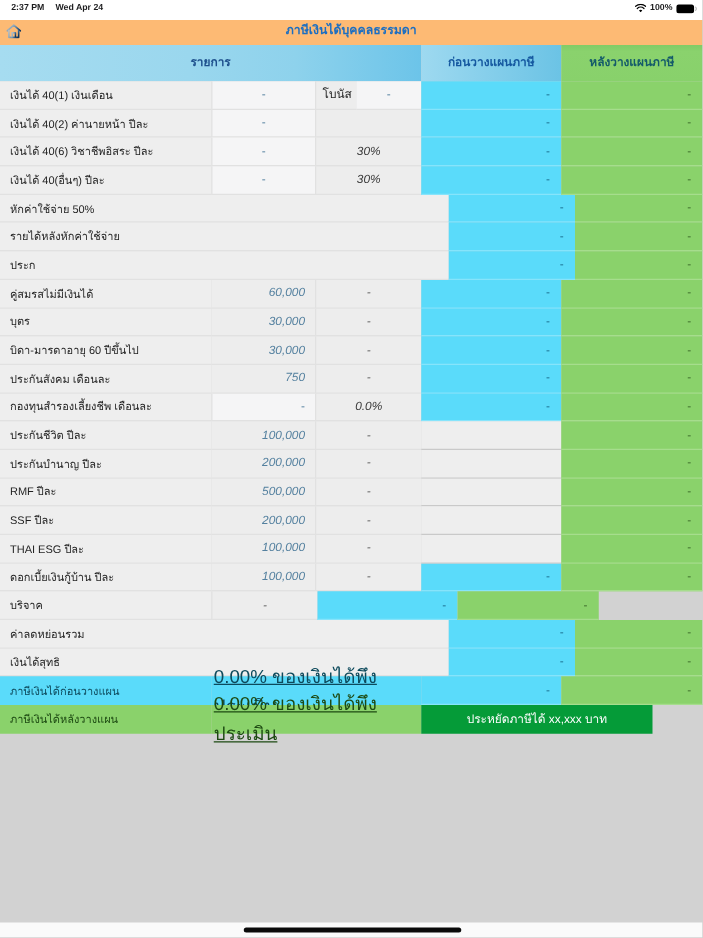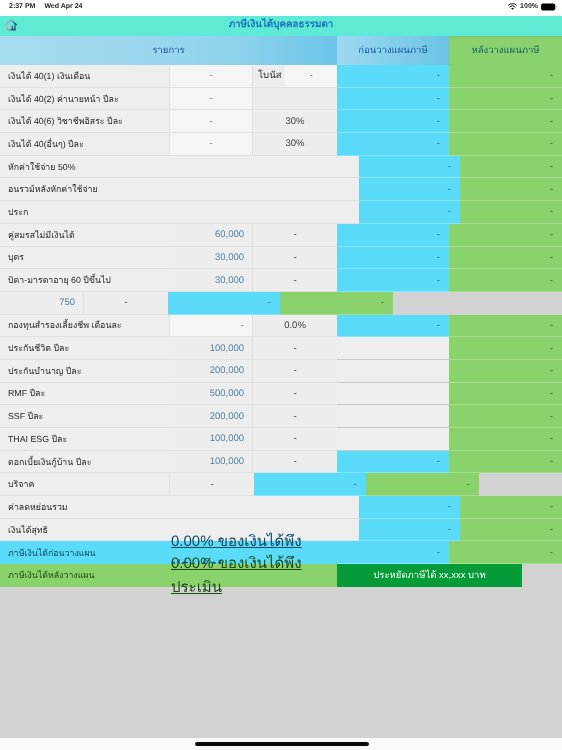--- a/index.html
+++ b/index.html
@@ -10,47 +10,47 @@
   #screen{position:relative;width:562px;height:750px;}
 
   
   .statusbar{position:absolute;left:0;top:0;width:562px;height:16px;background:#fff;}
   .sb-left{position:absolute;left:9px;top:3.3px;font-size:7px;font-weight:600;color:#1c1c1e;
            font-family:"Liberation Sans",sans-serif;}
   .sb-right{position:absolute;right:4px;top:2.6px;display:flex;align-items:center;gap:3px;}
   .sb-pct{font-size:7px;font-weight:600;color:#1c1c1e;font-family:"Liberation Sans",sans-serif;}
 
   
-  .navbar{position:absolute;left:0;top:16px;width:562px;height:20px;background:#5eead4;}
+  .navbar{position:absolute;left:0;top:16px;width:562px;height:20px;background:#fdba74;}
   .home-btn{position:absolute;left:5px;top:2.5px;width:12px;height:12px;line-height:0;}
   .nav-title{position:absolute;left:0;right:0;top:0.5px;text-align:center;font-size:9.8px;
              font-weight:700;color:#1b6ec2;}
 
   
   .tbl{position:absolute;left:0;top:36px;width:562px;}
   .thead{display:flex;height:29px;}
-  .th{display:flex;align-items:center;justify-content:center;font-size:9.5px;font-weight:400;color:#1d4f8c;}
+  .th{display:flex;align-items:center;justify-content:center;font-size:9.5px;font-weight:700;color:#1d4f8c;}
   .th1{width:337px;background:linear-gradient(to right,#a6dcf0 0%,#9ad7ee 45%,#8ed2ec 70%,#6cc4e9 100%);}
   .th2{width:112px;background:linear-gradient(to right,#9ed9f0,#6bc3e5);color:#1558a0;}
   .th3{width:113px;background:linear-gradient(#81cc66,#8ad26d 18%,#88d16b);color:#145a6a;}
 
   .row{display:flex;height:22.7px;box-sizing:border-box;}
   .c{box-sizing:border-box;display:flex;align-items:center;font-size:9.5px;
      border-bottom:1px solid #e1e1e1;}
   .c-label{width:169px;padding-left:8px;background:#eeeeee;color:#1f1f1f;font-size:8.8px;}
   .c-v1{width:83px;justify-content:flex-end;padding-right:8px;background:#eeeeee;color:#54809f;}
   .c-v1.f-input{border-left:1px solid #e1e1e1;}
   .c-v2{width:85px;justify-content:center;background:#eeeeee;color:#3a3a3a;
         border-left:1px solid #e1e1e1;}
   .c-v2lab{width:33px;padding-left:5px;background:#ededed;color:#1f1f1f;
         border-left:1px solid #e1e1e1;}
   .c-v2b{width:52px;justify-content:center;background:#f5f5f6;color:#54809f;}
   .c-span{width:400px;}
   .f-input{background:#f5f5f6;}
-  .f-disabled{background:#ededed;}
+  .f-disabled{background:#ededed;font-style:italic;}
   .ctr{justify-content:center;padding-right:0;}
   .c-before{width:112px;justify-content:flex-end;padding-right:9px;background:#5adbfa;color:#1a6f8f;
         border-bottom:1px solid #86e4fb;}
   .c-after{width:113px;justify-content:flex-end;padding-right:9px;background:#8ad26b;color:#3c6b2a;
         border-bottom:1px solid #a6dd8d;}
   .c-before.blank{background:#eeeeee;border-bottom:1px solid #c9c9c9;}
 
   .row.sum-before .c-label{background:#5adbfa;color:#0d4a5c;border-bottom:none;}
   .row.sum-before .c-wide-val{background:#5adbfa;color:#0d4a5c;border-bottom:none;}
   .row.sum-after .c-label{background:#8ad26b;color:#1d4a12;border-bottom:none;}
@@ -146,21 +146,21 @@
           <div class="c c-v2 f-disabled">30%</div>
           <div class="c c-before">-</div>
           <div class="c c-after">-</div>
         </div>
         <div class="row">
           <div class="c c-label c-span">หักค่าใช้จ่าย 50%</div>
           <div class="c c-before">-</div>
           <div class="c c-after">-</div>
         </div>
         <div class="row">
-          <div class="c c-label c-span">อนรวม้หลังหักค่าใช้จ่าย</div>
+          <div class="c c-label c-span">รายได้หลังหักค่าใช้จ่าย</div>
           <div class="c c-before">-</div>
           <div class="c c-after">-</div>
         </div>
         <div class="row">
           <div class="c c-label c-span">ประก</div>
           <div class="c c-before">-</div>
           <div class="c c-after">-</div>
         </div>
         <div class="row">
           <div class="c c-label">คู่สมรสไม่มีเงินได้</div>
@@ -177,20 +177,21 @@
           <div class="c c-after">-</div>
         </div>
         <div class="row">
           <div class="c c-label">บิดา-มารดาอายุ 60 ปีขึ้นไป</div>
           <div class="c c-v1 f-disabled">30,000</div>
           <div class="c c-v2 f-disabled">-</div>
           <div class="c c-before">-</div>
           <div class="c c-after">-</div>
         </div>
         <div class="row">
+          <div class="c c-label">ประกันสังคม เดือนละ</div>
           <div class="c c-v1 f-disabled">750</div>
           <div class="c c-v2 f-disabled">-</div>
           <div class="c c-before">-</div>
           <div class="c c-after">-</div>
         </div>
         <div class="row">
           <div class="c c-label">กองทุนสำรองเลี้ยงชีพ เดือนละ</div>
           <div class="c c-v1 f-input">-</div>
           <div class="c c-v2 f-disabled">0.0%</div>
           <div class="c c-before">-</div>

